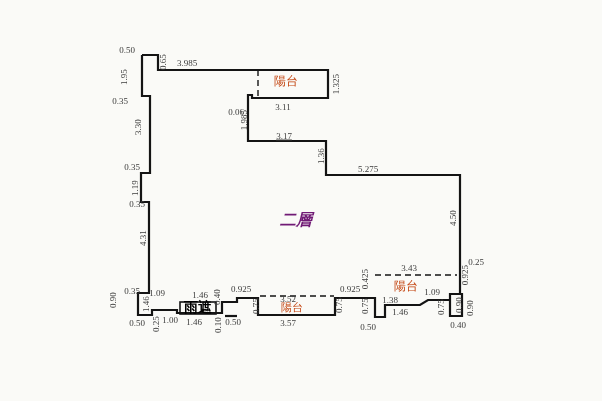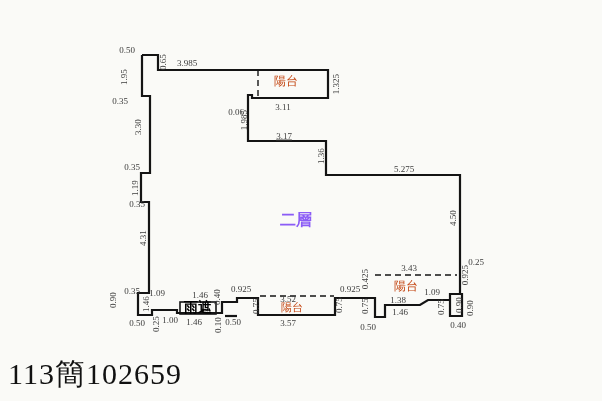--- a/index.html
+++ b/index.html
@@ -25,21 +25,21 @@
     white-space:nowrap;line-height:1;
     transform:translate(-50%,-50%);
   }
   .dim.v{transform:translate(-50%,-50%) rotate(-90deg);}
   .txt{
     position:absolute;color:#c2410c;
     white-space:nowrap;line-height:1;
     transform:translate(-50%,-50%);
     font-family:"Liberation Serif","DejaVu Serif",serif;
   }
-  .txt.floor{font-weight:bold;color:#8b5cf6;}
+  .txt.floor{font-weight:bold;color:#701a75;font-style:italic;}
   .txt.canopy{color:#000;font-weight:bold;}
 </style>
 </head>
 <body>
 
 <div class="canvas">
   <svg id="plan-svg" width="602" height="401" viewBox="0 0 602 401">
       <path d="M142,55 H158 V70 H328 V98 H252 V95 H248 V141 H326 V175 H460 V294 H450 V316 H462 V294 H459" fill="none" stroke="#141414" stroke-width="2.2"></path>
       <path d="M142,55 V96 H150 V173 H141 V202 H149 V293 H138 V315 H152 V310 H177 V313 H222 V302 H237 V298 H258 V315 H335 V298 H375 V317 H385 V305 H420 L428,300 H450" fill="none" stroke="#141414" stroke-width="2.2"></path>
       <path d="M225,316 H237" fill="none" stroke="#141414" stroke-width="2.2"></path>
@@ -49,37 +49,37 @@
       <rect x="180" y="302" width="36" height="12" fill="none" stroke="#141414" stroke-width="1.6"></rect>
     </svg>
 
   <div id="label-layer">
       <div class="dim h" style="left: 127px; top: 50px;">0.50</div>
       <div class="dim h" style="left: 187px; top: 63px;">3.985</div>
       <div class="dim h" style="left: 283px; top: 63px; margin-top: 44px;">3.11</div>
       <div class="dim h" style="left: 236px; top: 112px;">0.06</div>
       <div class="dim h" style="left: 120px; top: 101px;">0.35</div>
       <div class="dim h" style="left: 284px; top: 136px; text-decoration: underline;">3.17</div>
-      <div class="dim h" style="left: 404px; top: 169px;">5.275</div>
+      <div class="dim h" style="left: 368px; top: 169px;">5.275</div>
       <div class="dim h" style="left: 132px; top: 167px;">0.35</div>
       <div class="dim h" style="left: 137px; top: 204px;">0.35</div>
       <div class="dim h" style="left: 132px; top: 291px;">0.35</div>
       <div class="dim h" style="left: 157px; top: 293px;">1.09</div>
       <div class="dim h" style="left: 137px; top: 323px;">0.50</div>
       <div class="dim h" style="left: 170px; top: 320px;">1.00</div>
       <div class="dim h" style="left: 200px; top: 295px;">1.46</div>
       <div class="dim h" style="left: 194px; top: 322px;">1.46</div>
       <div class="dim h" style="left: 241px; top: 289px;">0.925</div>
       <div class="dim h" style="left: 288px; top: 299px;">3.52</div>
       <div class="dim h" style="left: 350px; top: 289px;">0.925</div>
       <div class="dim h" style="left: 288px; top: 323px;">3.57</div>
       <div class="dim h" style="left: 233px; top: 322px;">0.50</div>
       <div class="dim h" style="left: 409px; top: 268px;">3.43</div>
       <div class="dim h" style="left: 368px; top: 327px;">0.50</div>
-      <div class="dim h" style="left: 398px; top: 300px;">1.38</div>
+      <div class="dim h" style="left: 390px; top: 300px;">1.38</div>
       <div class="dim h" style="left: 400px; top: 312px;">1.46</div>
       <div class="dim h" style="left: 432px; top: 292px;">1.09</div>
       <div class="dim h" style="left: 458px; top: 325px;">0.40</div>
       <div class="dim h" style="left: 476px; top: 262px;">0.25</div>
       <div class="dim v" style="left: 124px; top: 77px;">1.95</div>
       <div class="dim v" style="left: 163px; top: 62px;">0.65</div>
       <div class="dim v" style="left: 138px; top: 127px;">3.30</div>
       <div class="dim v" style="left: 135px; top: 188px;">1.19</div>
       <div class="dim v" style="left: 143px; top: 238px;">4.31</div>
       <div class="dim v" style="left: 336px; top: 84px;">1.325</div>
@@ -100,14 +100,13 @@
       <div class="dim v" style="left: 459px; top: 305px;">0.90</div>
       <div class="dim v" style="left: 470px; top: 308px;">0.90</div>
       <div class="txt " style="left: 286px; top: 81px; font-size: 12px;">陽台</div>
       <div class="txt " style="left: 292px; top: 307px; font-size: 11px;">陽台</div>
       <div class="txt " style="left: 406px; top: 286px; font-size: 12px;">陽台</div>
       <div class="txt floor" style="left: 296px; top: 220px; font-size: 16px;">二層</div>
       <div class="txt canopy" style="left: 198px; top: 308px; font-size: 14px;">雨遮</div>
     </div>
 
 
-  <div class="case-number">113簡102659</div>
 </div>
 
 </body></html>

